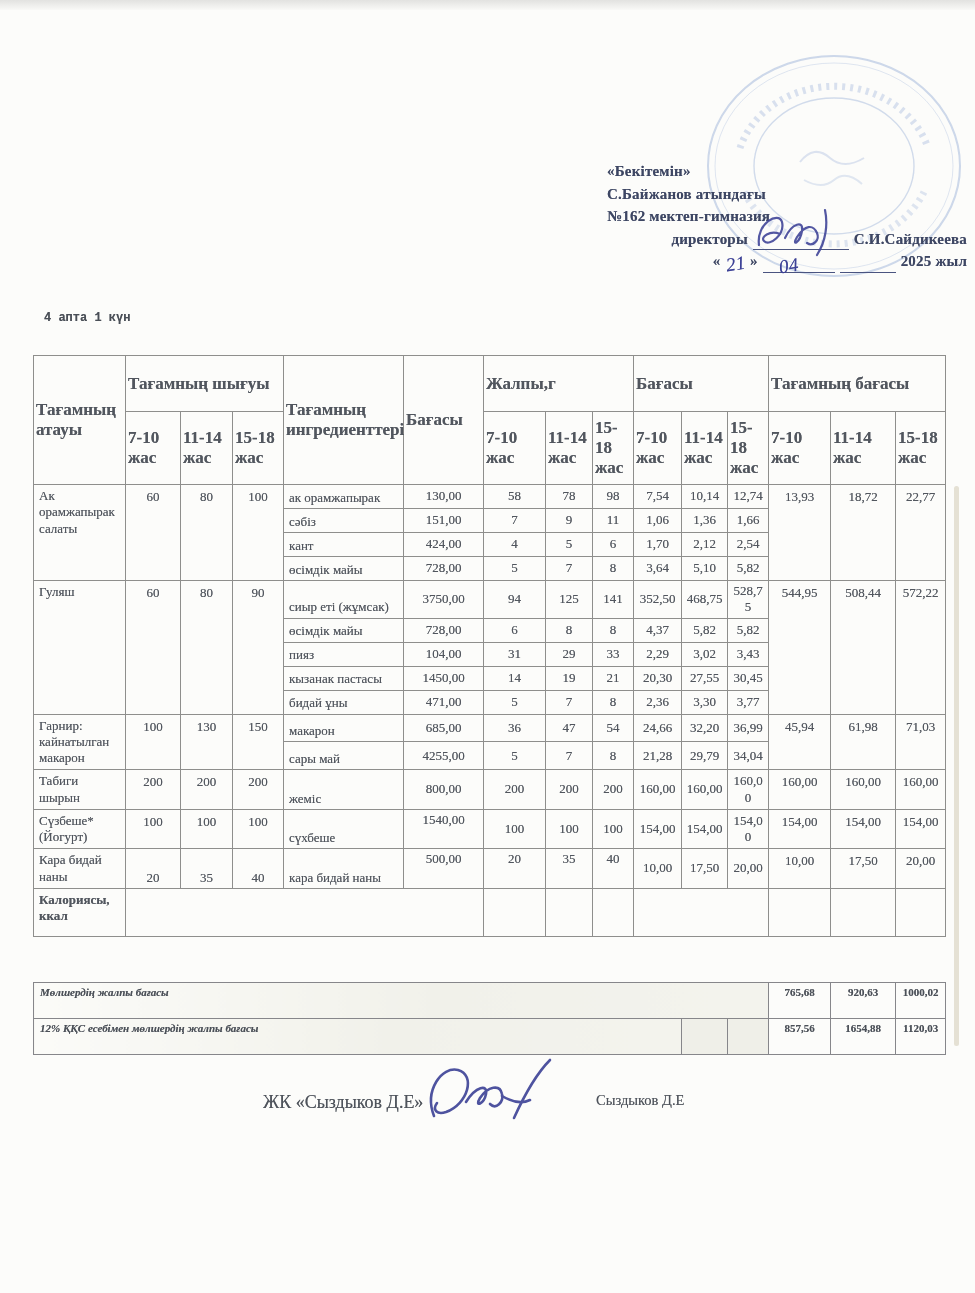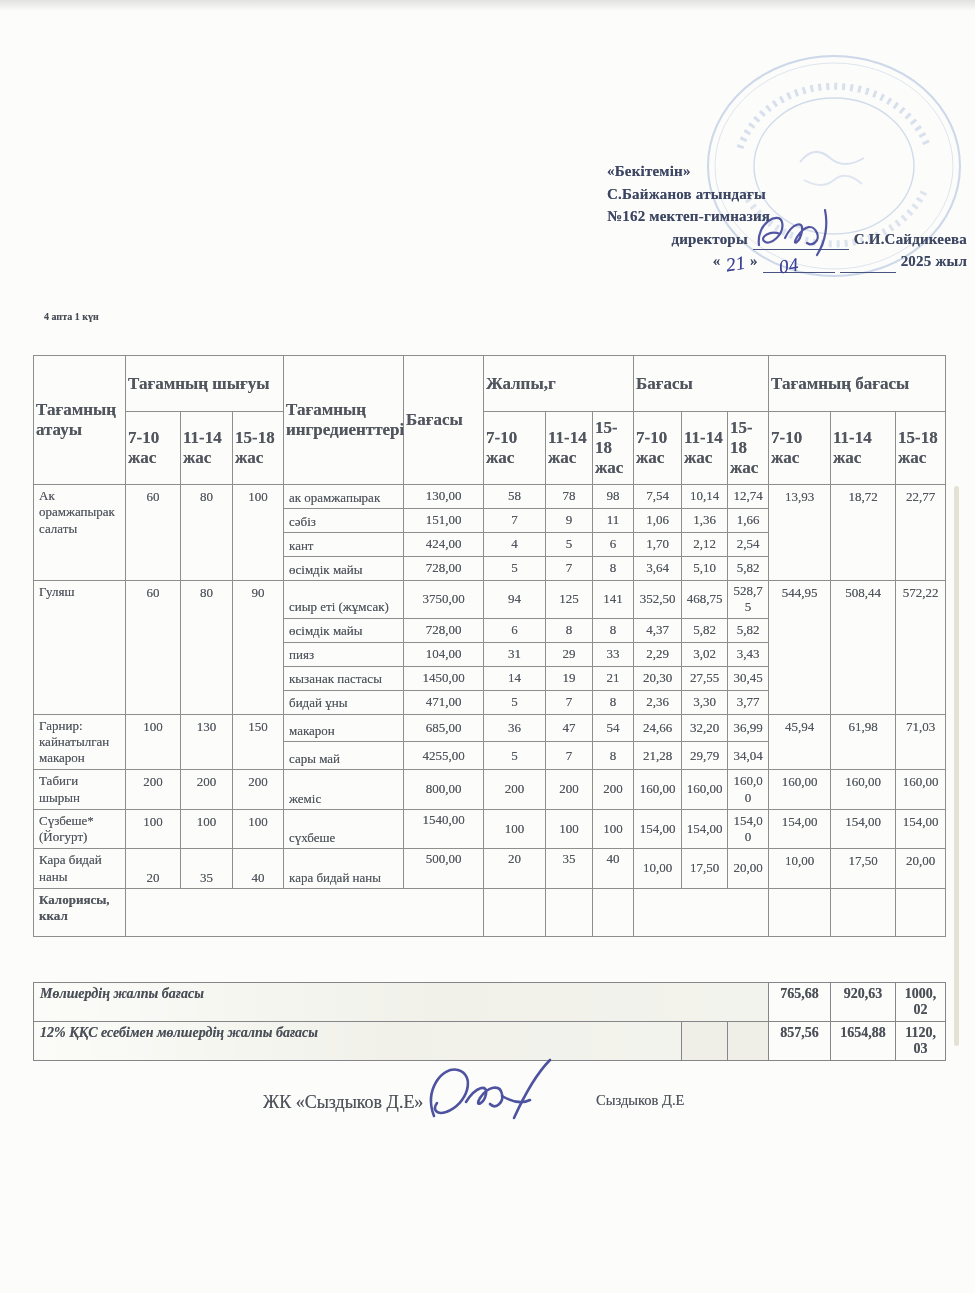--- a/index.html
+++ b/index.html
@@ -30,22 +30,22 @@
   .sig-slot svg { position:absolute; left:-4px; bottom:-8px; }
   .hand {
     display:inline-block; font-style:italic; font-weight:400;
     color:#3c4196; font-size:19px; line-height:18px;
     transform:rotate(-9deg); text-shadow:0 0 .6px rgba(60,65,150,.6);
   }
   .ul { display:inline-block; border-bottom:1.4px solid #4a5480; height:19px; position:relative; }
   .ul .hand { position:absolute; bottom:-3px; left:16px; }
 
   
-  .heading { position:absolute; left:44px; top:311px; font-size:10px; font-weight:bold;
-    color:#4a4f57; text-shadow:0 0 .5px rgba(74,79,87,.6); }
+  .heading { position:absolute; left:44px; top:311px; font-size:12px; font-weight:bold;
+    color:#4a4f57; text-shadow:0 0 .5px rgba(74,79,87,.6);font-family:Liberation Mono, monospace; }
 
   
   table { border-collapse:collapse; table-layout:fixed; }
   .tbl { position:absolute; left:33px; top:355px; width:912px;
     font-size:13px; color:#51565e; }
   .tbl th, .tbl td { border:1px solid #8e8e8c; padding:2px 4px;
     text-shadow:0 0 .45px rgba(81,86,94,.65); }
   .tbl th { font-weight:bold; font-size:17px; text-align:left; vertical-align:middle;
     padding:6px 2px; height:56px; }
   .tbl td { height:24px; line-height:1.25; vertical-align:middle; }
@@ -54,21 +54,21 @@
   td.out { text-align:center; vertical-align:top; padding-top:4px; }
   td.ing { text-align:left; vertical-align:bottom; padding:2px 5px; }
   td.prc { text-align:center; }
   td.num { text-align:center; word-break:break-all; }
   td.dp  { text-align:center; vertical-align:top; padding-top:4px; word-break:break-all; }
   td.blank { background:transparent; }
   tr.cal-row td { height:48px; }
 
   
   .sum-tbl { position:absolute; left:33px; top:982px; width:912px;
-    font-size:14px; color:#4b5058; }
+    font-size:11px; color:#4b5058; }
   .sum-tbl td { border:1px solid #86868a; padding:3px 6px; height:36px;
     text-shadow:0 0 .45px rgba(75,80,88,.6); }
   .sum-label { font-weight:bold; font-style:italic; text-align:left; vertical-align:top;
     background:linear-gradient(90deg, #fbfbf8 0%, #f1f1ea 55%, #f3f3ed 100%); }
   .sum-val { font-weight:bold; text-align:center; vertical-align:top; word-break:break-all; }
   .sum-blank { background:#efefe8; }
 
   
   .footer-company { position:absolute; left:263px; top:1092px; font-size:18px; color:#4e535b;
     text-shadow:0 0 .5px rgba(78,83,91,.6); }

